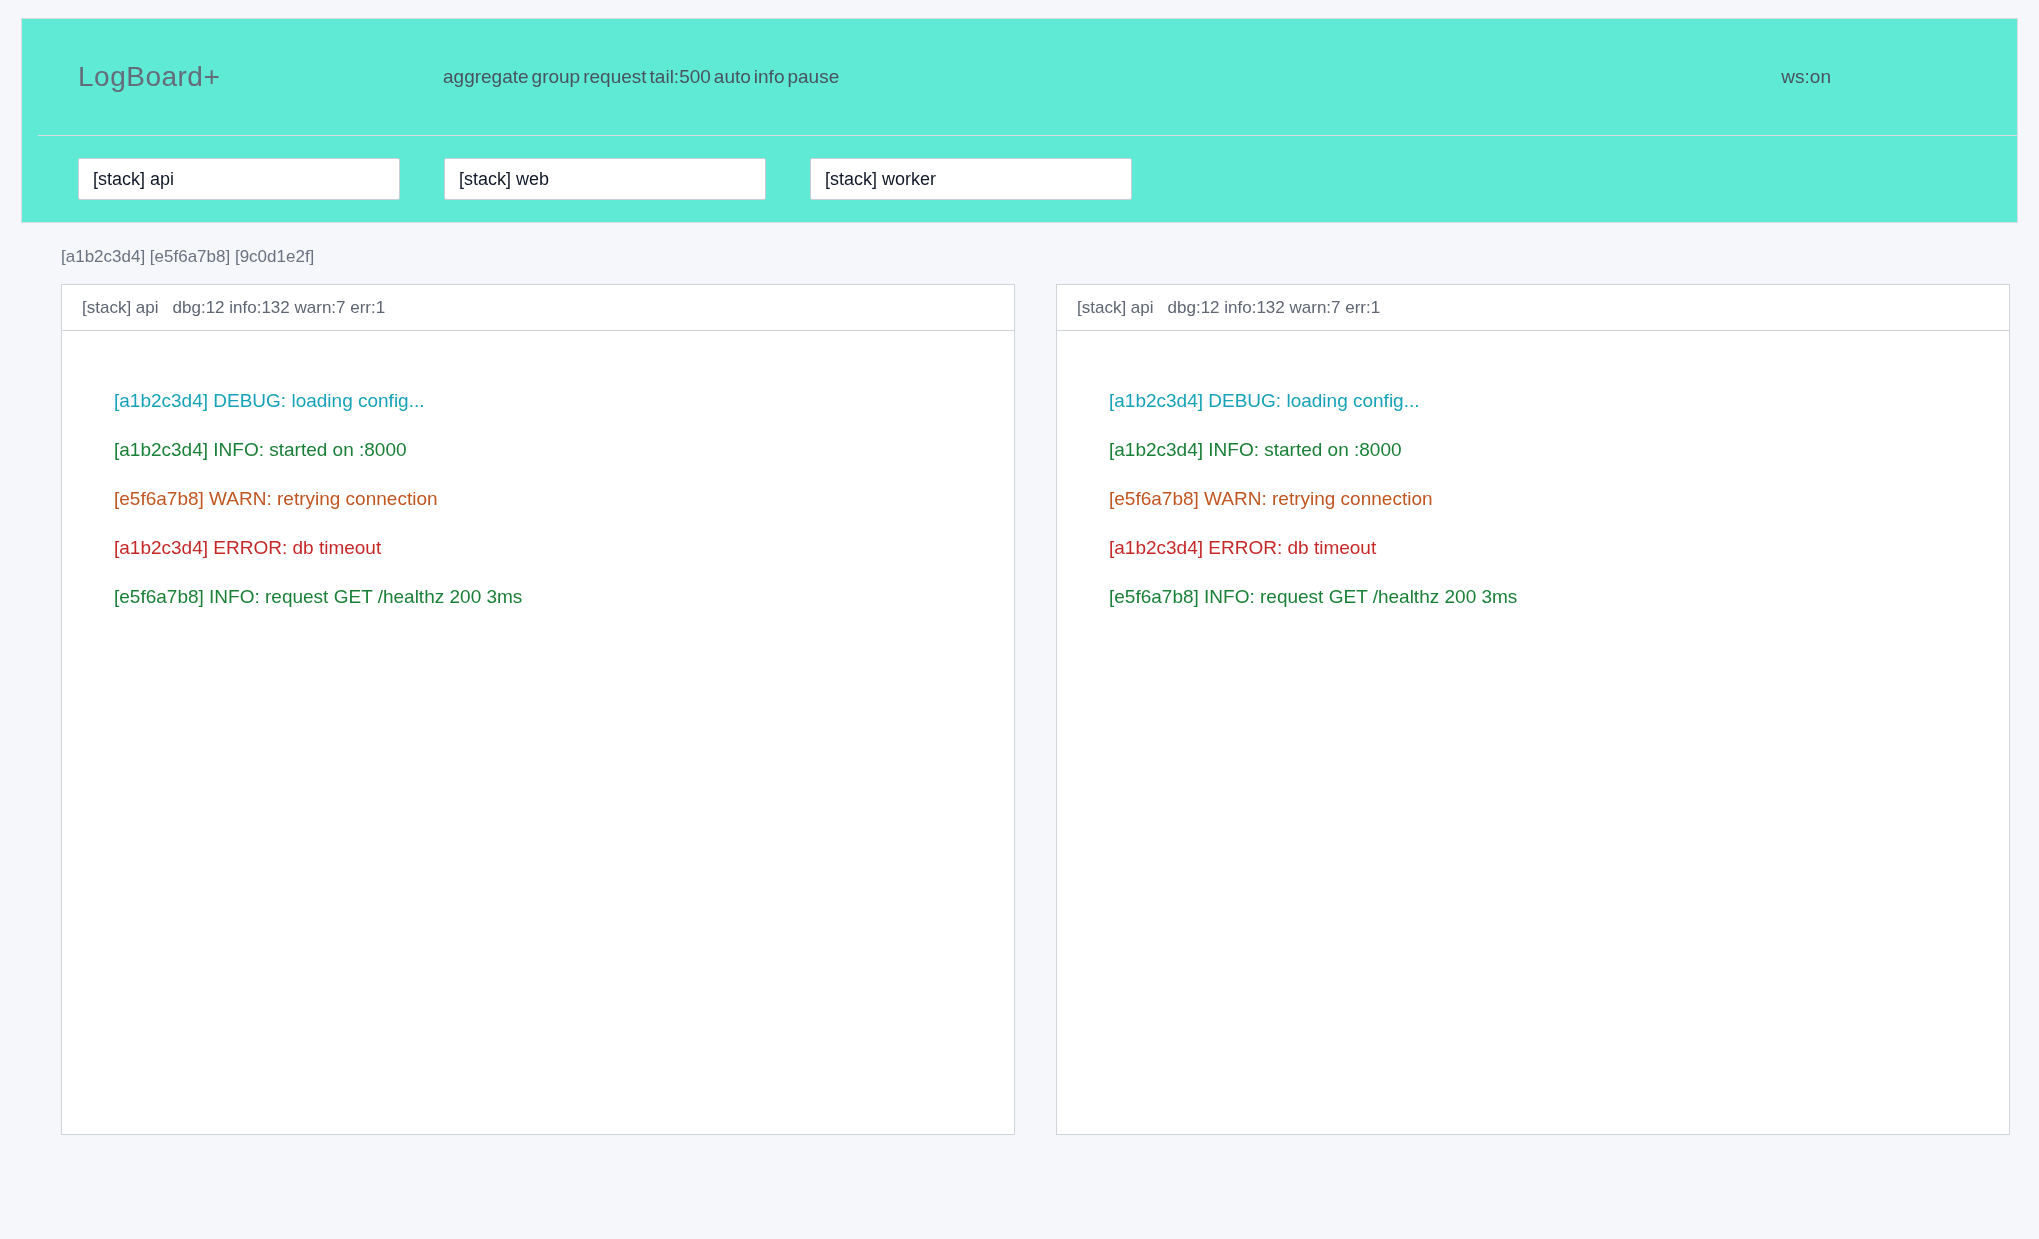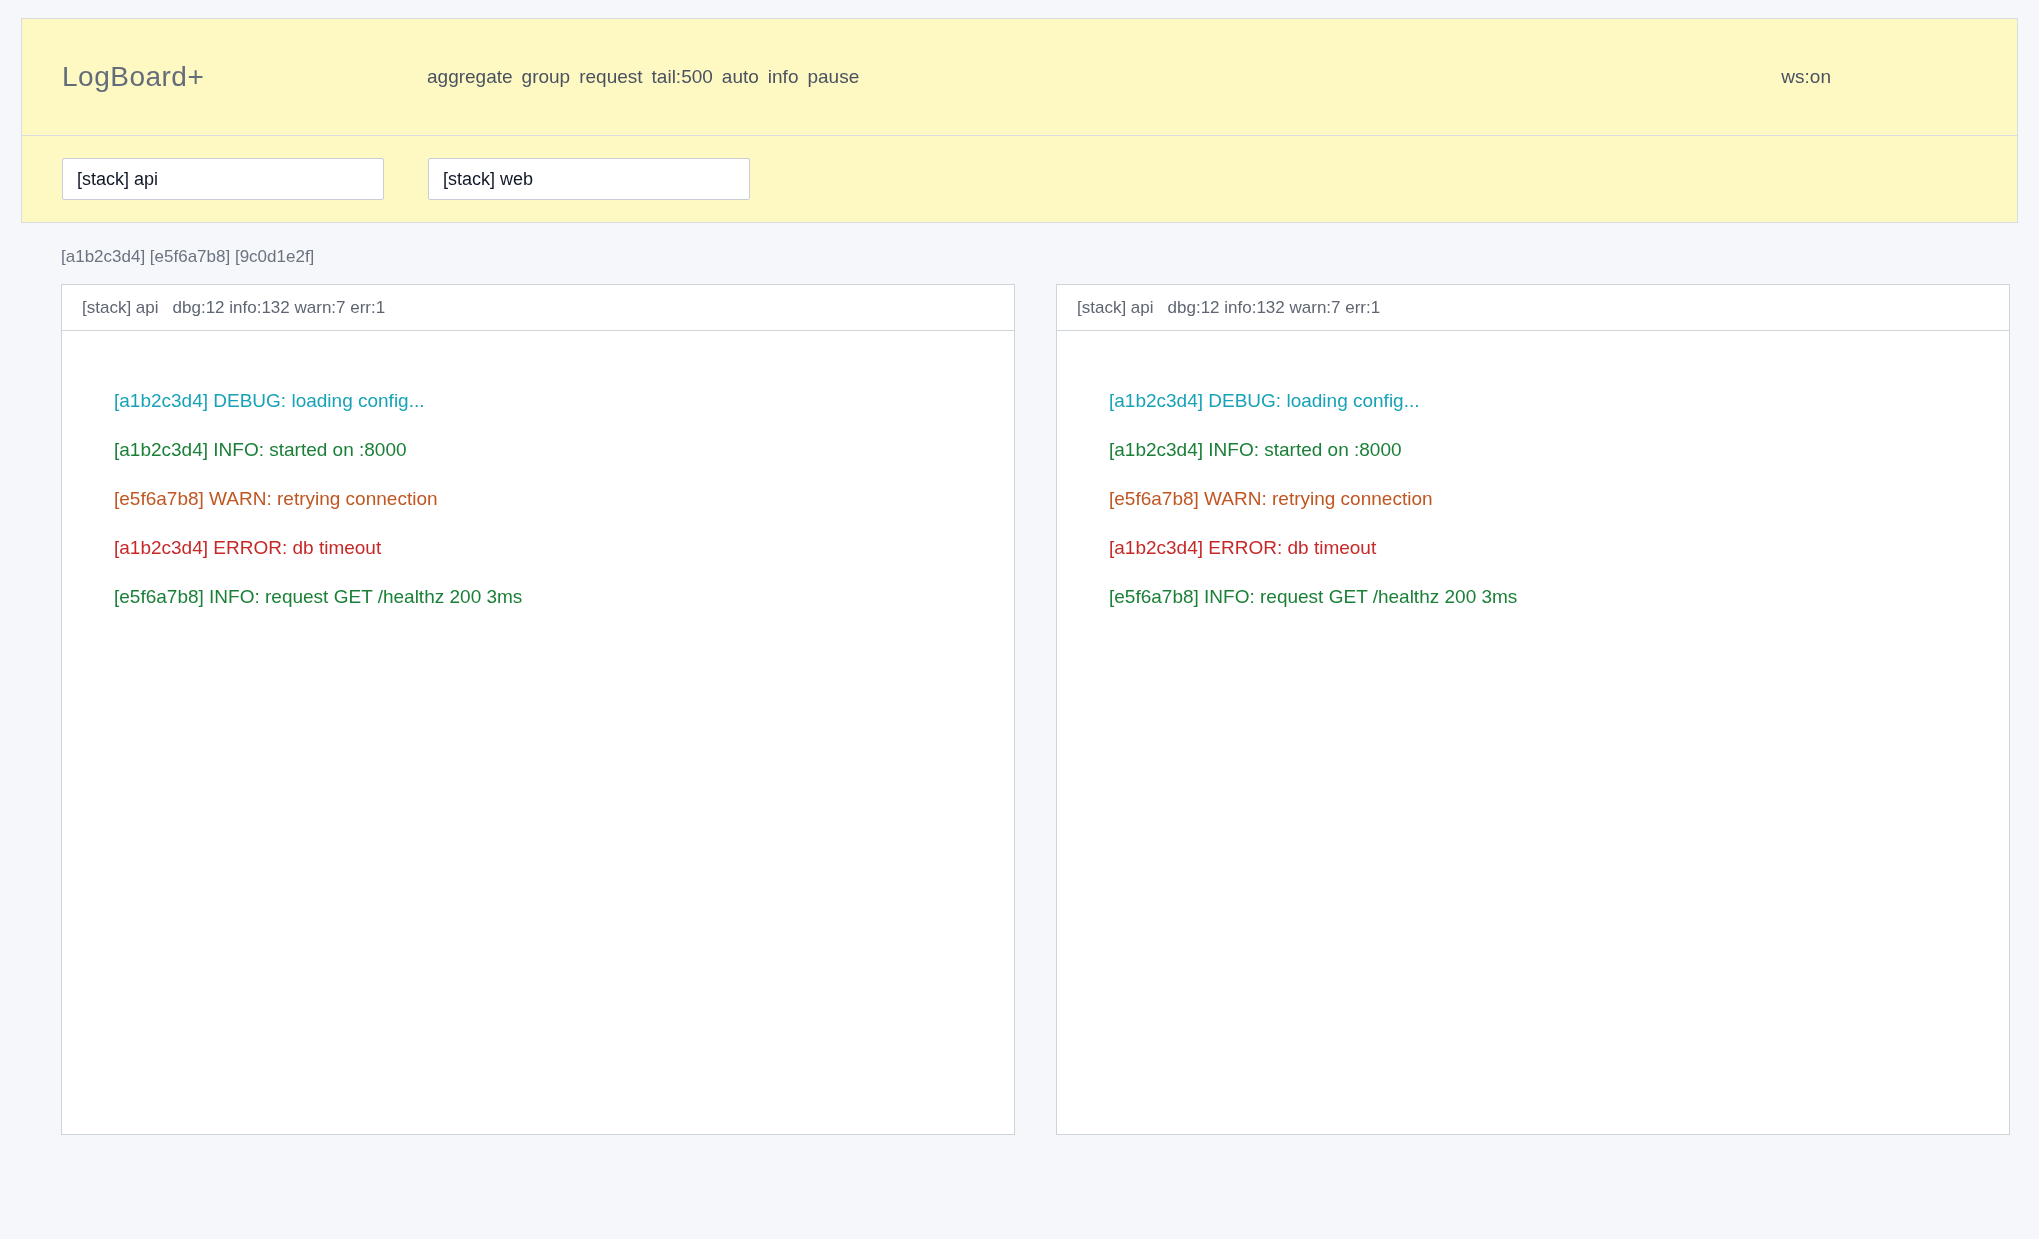--- a/index.html
+++ b/index.html
@@ -6,41 +6,42 @@
   html, body { width: 2039px; height: 1239px; }
   body {
     background: #f6f7fa;
     font-family: "Liberation Sans", "DejaVu Sans", sans-serif;
     padding: 18px 21px 0 21px;
     color: #374151;
   }
 
   
   .topbar {
-    background: #fef9c3;
+    background: #5eead4;
     border: 1px solid #d9dce1;
     width: 100%;
+    padding-left: 16px;
   }
   .topbar-row1 {
     height: 117px;
     display: flex;
     align-items: center;
     padding-left: 40px;
     border-bottom: 1px solid #d9dce1;
   }
   .app-title {
     font-size: 28px;
     color: #646c7a;
     width: 365px;
     letter-spacing: 0.5px;
   }
   .menu {
     display: flex;
     align-items: center;
-    gap: 9px;
+    gap: 3px;
     font-size: 19px;
     color: #4a5260;
   }
   .menu-item { cursor: pointer; }
   .ws-status {
     margin-left: auto;
     margin-right: 186px;
     font-size: 19px;
     color: #4a5260;
     cursor: pointer;
@@ -124,20 +125,21 @@
       <span class="menu-item">tail:500</span>
       <span class="menu-item">auto</span>
       <span class="menu-item">info</span>
       <span class="menu-item">pause</span>
     </div>
     <span class="ws-status">ws:on</span>
   </div>
   <div class="topbar-row2">
     <input type="text" class="stack-input" value="[stack] api" style="">
     <input type="text" class="stack-input" value="[stack] web" style="">
+    <input type="text" class="stack-input" value="[stack] worker" style="">
   </div>
 </div>
 
 <div class="trace-ids">[a1b2c3d4] [e5f6a7b8] [9c0d1e2f]</div>
 
 <div class="panels">
 
   <div class="panel">
     <div class="panel-header">
       <span>[stack] api</span>

